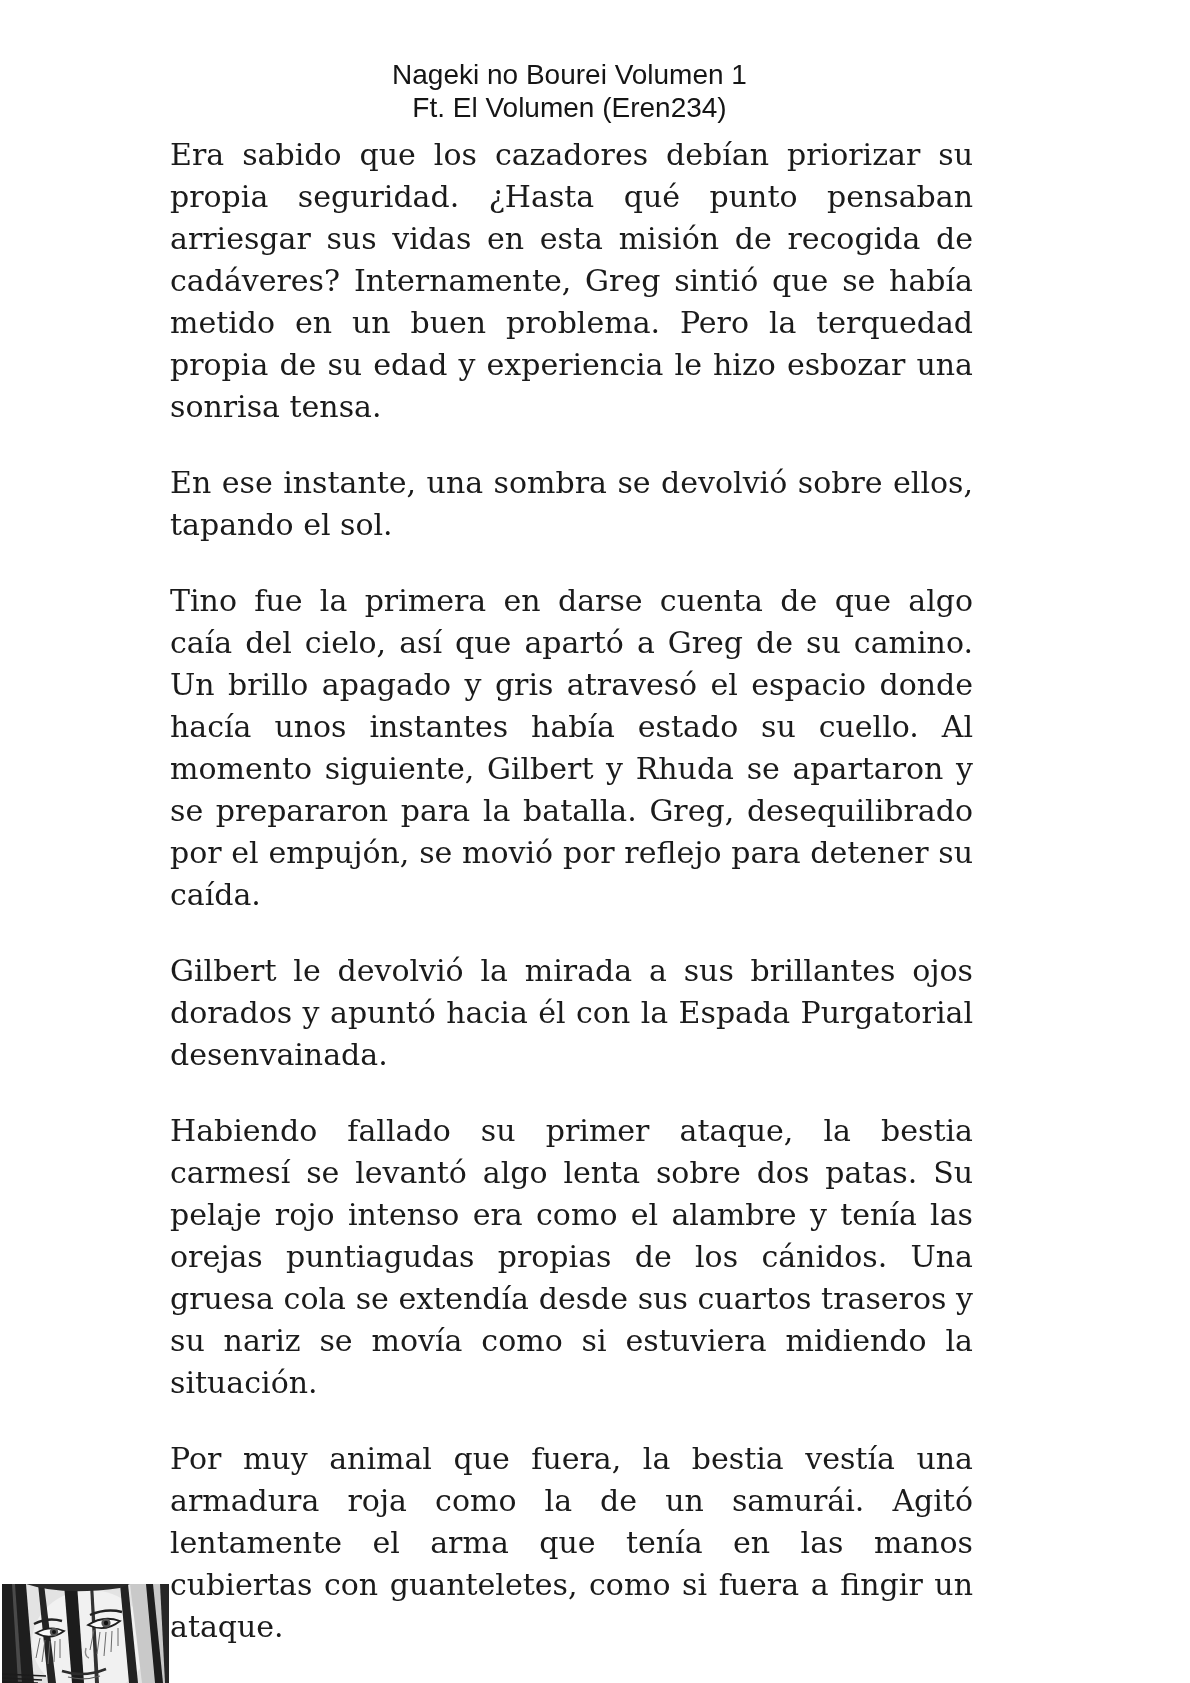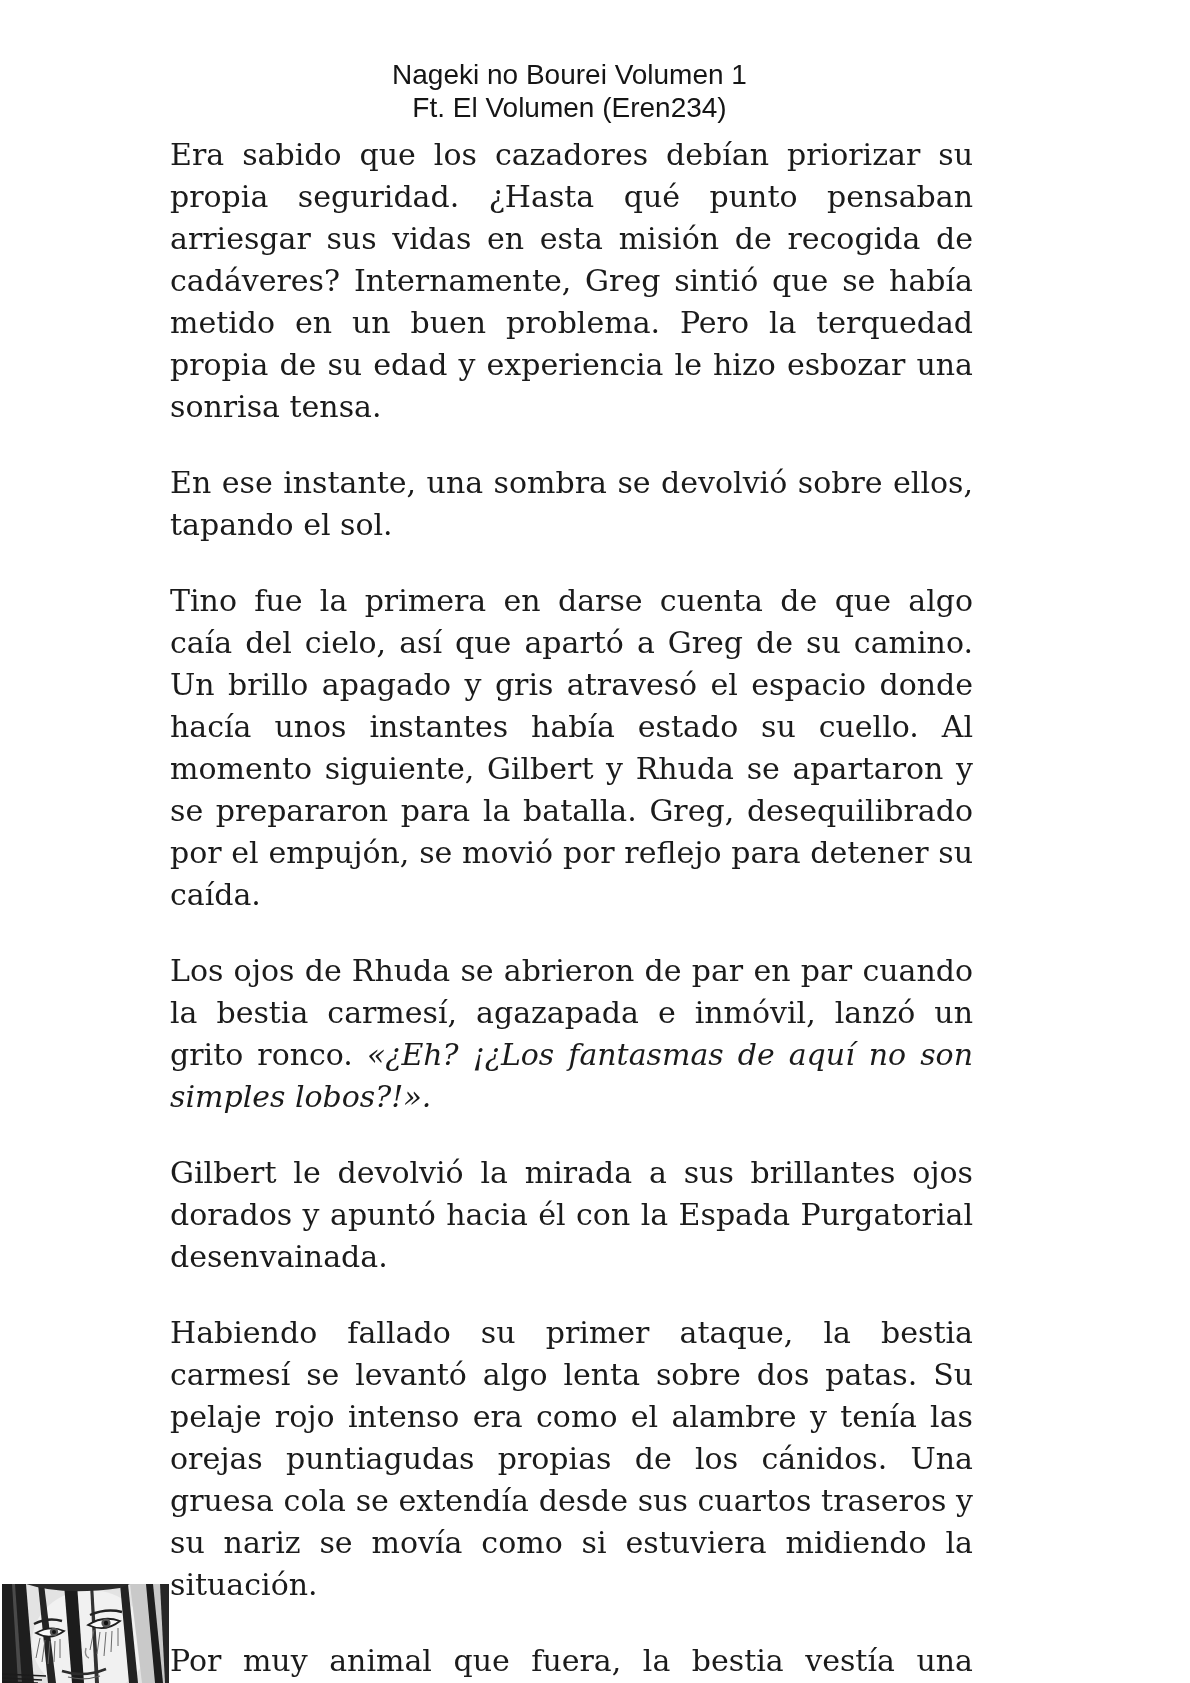--- a/index.html
+++ b/index.html
@@ -60,21 +60,20 @@
 
   <div class="doc-header">
     <span class="title">Nageki no Bourei Volumen 1</span>
     <span class="subtitle">Ft. El Volumen (Eren234)</span>
   </div>
 
   <div class="doc-body">
       <p><span>Era sabido que los cazadores debían priorizar su propia seguridad. ¿Hasta qué punto pensaban arriesgar sus vidas en esta misión de recogida de cadáveres? Internamente, Greg sintió que se había metido en un buen problema. Pero la terquedad propia de su edad y experiencia le hizo esbozar una sonrisa tensa.</span></p>
       <p><span>En ese instante, una sombra se devolvió sobre ellos, tapando el sol.</span></p>
       <p><span>Tino fue la primera en darse cuenta de que algo caía del cielo, así que apartó a Greg de su camino. Un brillo apagado y gris atravesó el espacio donde hacía unos instantes había estado su cuello. Al momento siguiente, Gilbert y Rhuda se apartaron y se prepararon para la batalla. Greg, desequilibrado por el empujón, se movió por reflejo para detener su caída.</span></p>
-      <p><span>Los ojos de Rhuda se abrieron de par en par cuando la bestia carmesí, agazapada e inmóvil, lanzó un grito ronco. </span><em>«¿Eh? ¡¿Los fantasmas de aquí no son simples lobos?!».</em></p>
       <p><span>Gilbert le devolvió la mirada a sus brillantes ojos dorados y apuntó hacia él con la Espada Purgatorial desenvainada.</span></p>
       <p><span>Habiendo fallado su primer ataque, la bestia carmesí se levantó algo lenta sobre dos patas. Su pelaje rojo intenso era como el alambre y tenía las orejas puntiagudas propias de los cánidos. Una gruesa cola se extendía desde sus cuartos traseros y su nariz se movía como si estuviera midiendo la situación.</span></p>
       <p><span>Por muy animal que fuera, la bestia vestía una armadura roja como la de un samurái. Agitó lentamente el arma que tenía en las manos cubiertas con guanteletes, como si fuera a fingir un ataque.</span></p>
     </div>
 
   <div class="footer-illustration">
     <svg viewBox="0 0 167 99" xmlns="http://www.w3.org/2000/svg">
 
       <rect x="0" y="0" width="167" height="99" fill="#e3e3e3"></rect>
 

